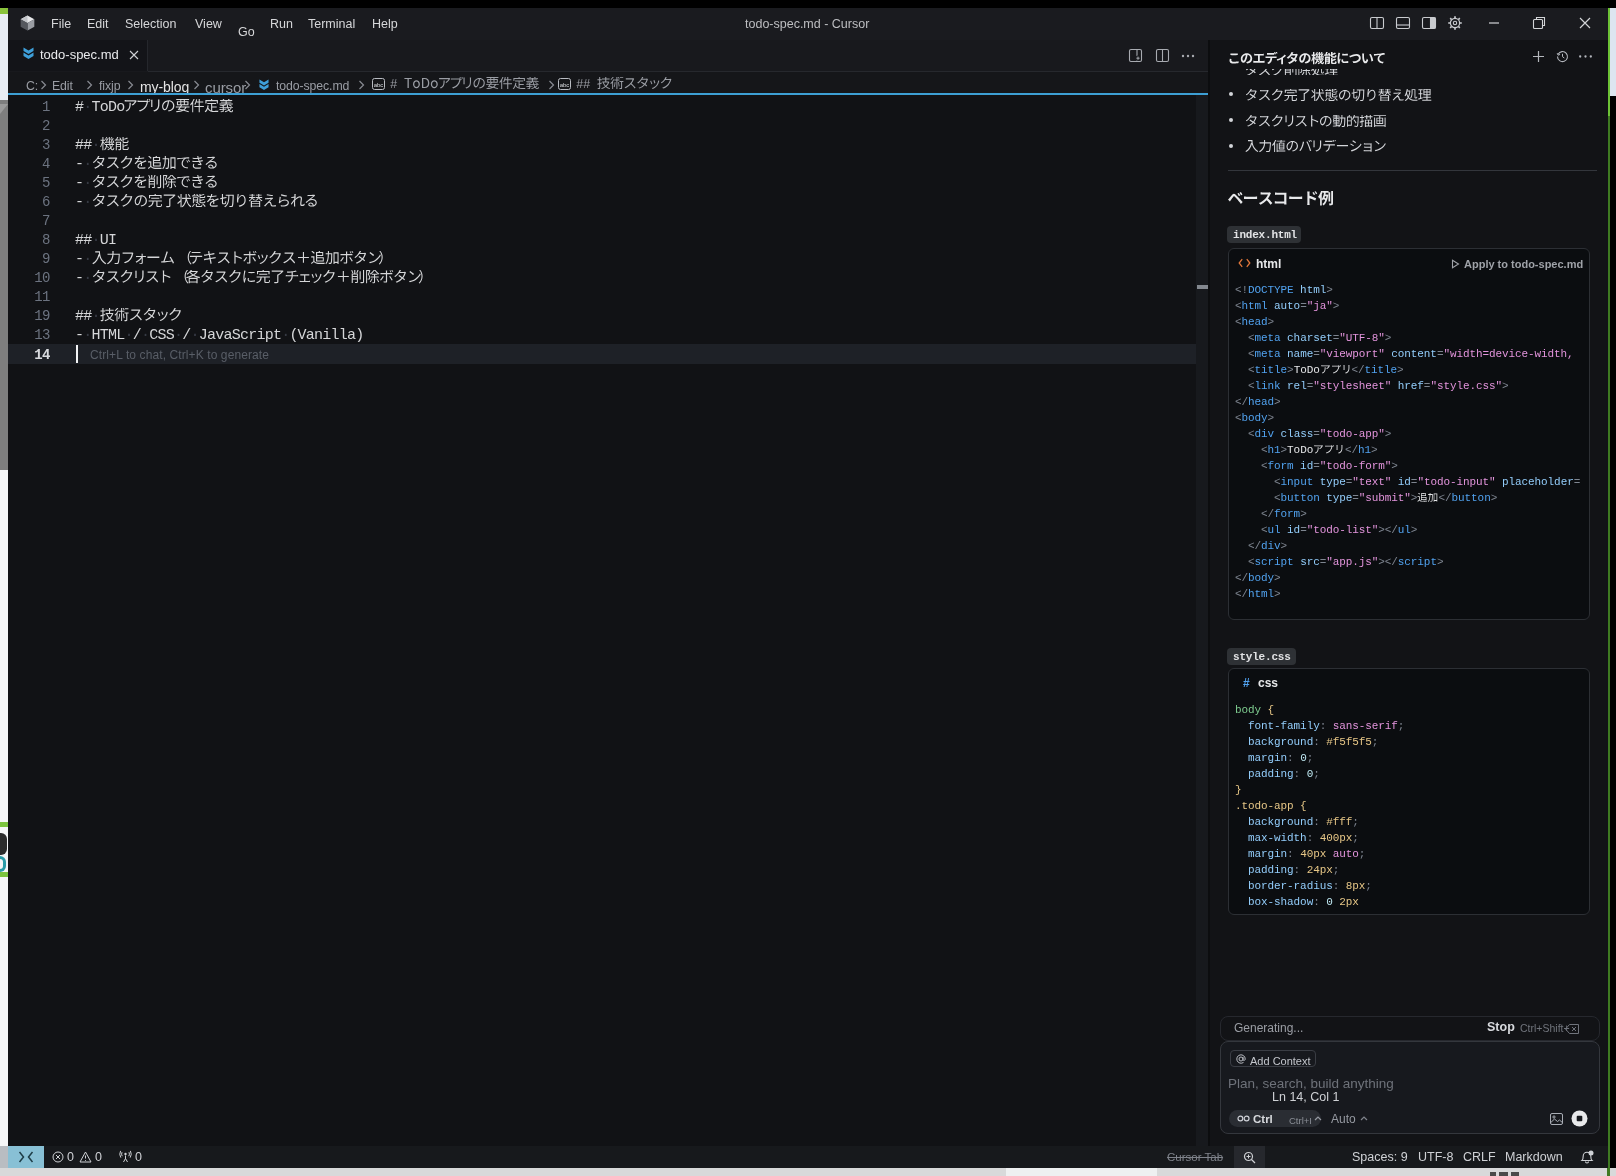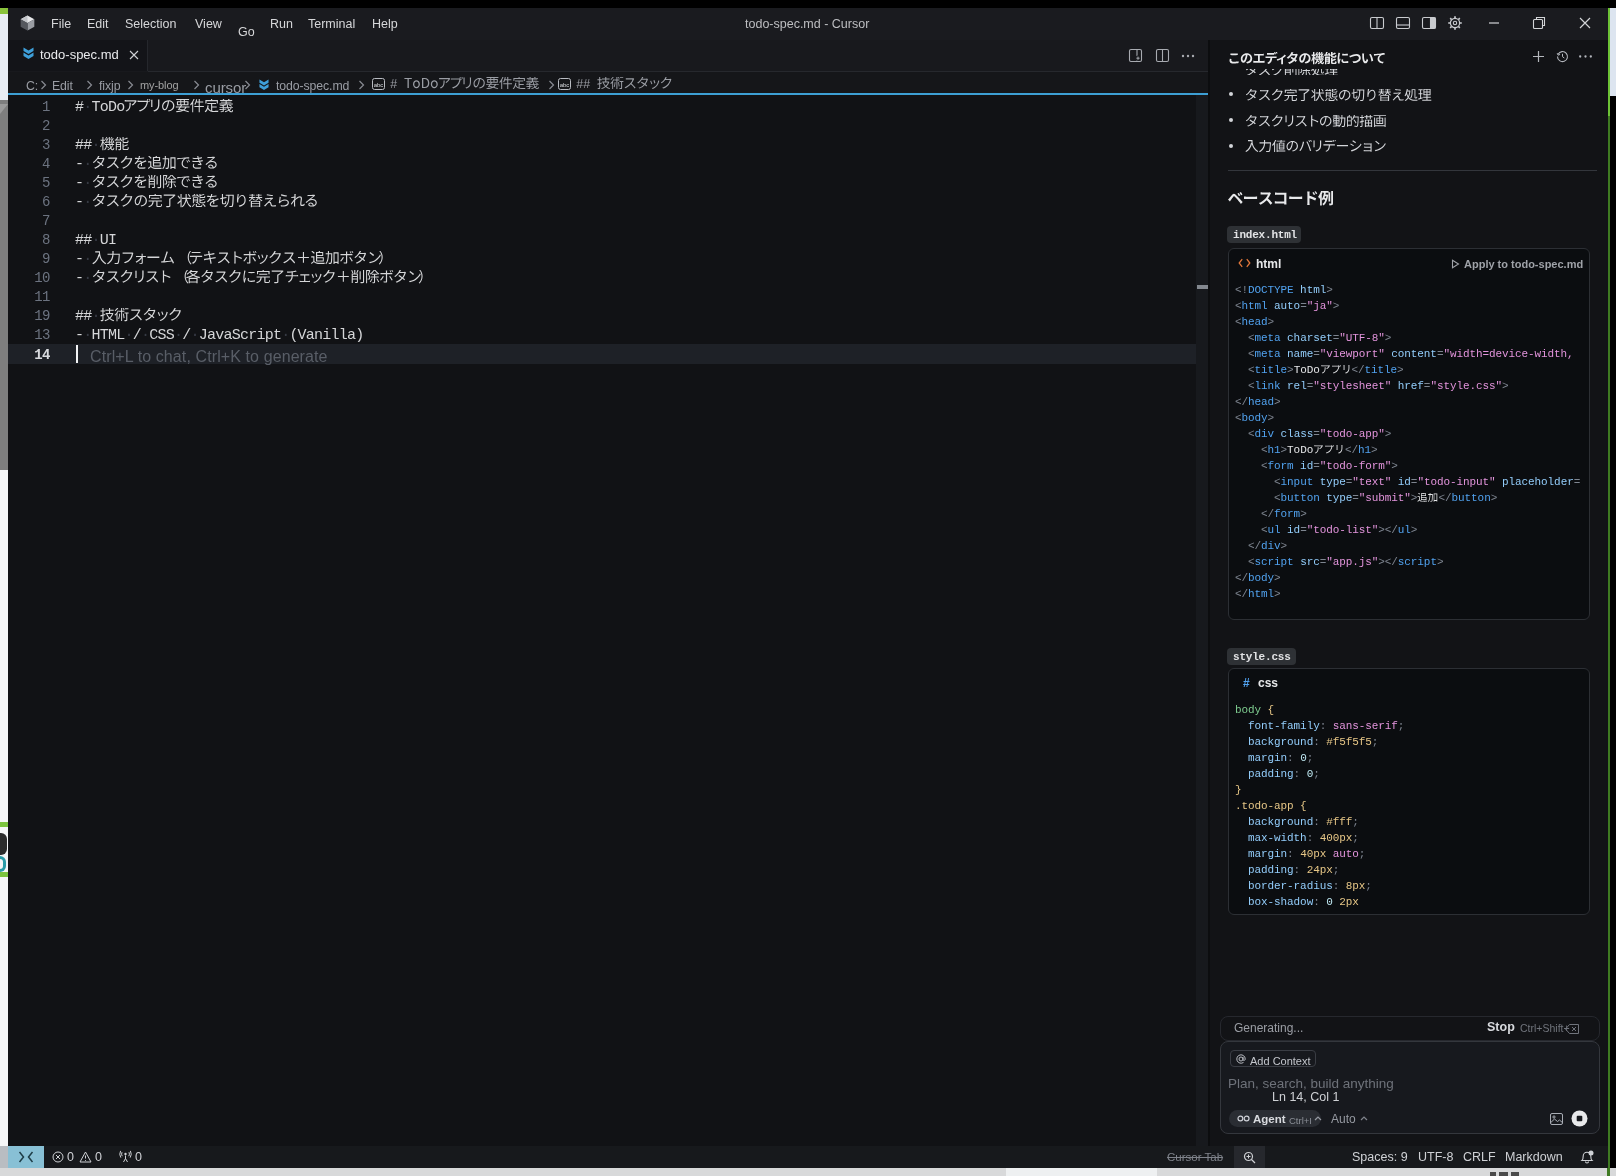--- a/index.html
+++ b/index.html
@@ -110,21 +110,21 @@
     <path d="M1.5 1L5.5 5 1.5 9"></path>
   </svg>
 <div class="a" style="left:52px;top:78.5px;font-size:12.3px;color:#9a9da4;letter-spacing:-0.1px">Edit</div>
 <svg class="a" style="left:86px;top:79.5px" width="7" height="10" viewBox="0 0 7 10" fill="none" stroke="#888b92" stroke-width="1.2">
     <path d="M1.5 1L5.5 5 1.5 9"></path>
   </svg>
 <div class="a" style="left:99px;top:78.5px;font-size:12.3px;color:#9a9da4;letter-spacing:-0.1px">fixjp</div>
 <svg class="a" style="left:127px;top:79.5px" width="7" height="10" viewBox="0 0 7 10" fill="none" stroke="#888b92" stroke-width="1.2">
     <path d="M1.5 1L5.5 5 1.5 9"></path>
   </svg>
-<div class="a" style="left:140px;top:78.5px;font-size:11px;color:#a3a3a3;letter-spacing:-0.1px">my-blog</div>
+<div class="a" style="left:140px;top:78.5px;font-size:14px;color:#e5e5e5;letter-spacing:-0.1px">my-blog</div>
 <svg class="a" style="left:193px;top:79.5px" width="7" height="10" viewBox="0 0 7 10" fill="none" stroke="#888b92" stroke-width="1.2">
     <path d="M1.5 1L5.5 5 1.5 9"></path>
   </svg>
 <div class="a" style="left:205px;top:78.5px;font-size:15px;color:#9a9da4;letter-spacing:-0.1px">cursor</div>
 <svg class="a" style="left:244px;top:79.5px" width="7" height="10" viewBox="0 0 7 10" fill="none" stroke="#888b92" stroke-width="1.2">
     <path d="M1.5 1L5.5 5 1.5 9"></path>
   </svg>
 <svg class="a" style="left:259px;top:79px" width="10" height="12" viewBox="0 0 11 13" fill="#3e9fd9">
     <path d="M0.5 0.5 5.5 3.5 10.5 0.5 10.5 4 5.5 7 0.5 4Z"></path>
     <path d="M0.5 5.5 5.5 8.5 10.5 5.5 10.5 9 5.5 12 0.5 9Z"></path>
@@ -193,21 +193,21 @@
       <path fill="currentColor" d="M6.4 3.3C5.5 7.5 3.6 10.5 0.3 12.3C0.6 12.5 1.1 12.9 1.3 13.2C4.3 11.4 6.2 8.7 7.3 4.8C8 7.6 9.6 10.9 13.3 13.2C13.5 12.9 14 12.4 14.3 12.2C8.3 8.7 8 3 8 0.3H3.2V1.5H6.9C6.9 2 7 2.7 7.1 3.4Z M20.4 -0.6V2V2.7H15.5V3.8H20.3C20.1 6.6 19.1 9.9 15 12.4C15.3 12.6 15.7 13 15.9 13.3C20.3 10.6 21.3 6.9 21.5 3.8H26.7C26.4 9.1 26 11.2 25.5 11.8C25.3 12 25.1 12 24.8 12C24.4 12 23.5 12 22.4 11.9C22.6 12.2 22.8 12.7 22.8 13.1C23.7 13.1 24.7 13.1 25.2 13.1C25.8 13 26.1 12.9 26.5 12.5C27.2 11.7 27.5 9.5 27.8 3.3C27.8 3.1 27.9 2.7 27.9 2.7H21.6V2V-0.6Z M41.4 2 40.5 1.4C40.2 1.5 39.9 1.5 39.7 1.5C39 1.5 33 1.5 32.1 1.5C31.6 1.5 31 1.5 30.6 1.4V2.7C31 2.7 31.5 2.7 32.1 2.7C33 2.7 38.9 2.7 39.8 2.7C39.6 4.1 38.9 6.2 37.8 7.6C36.6 9.2 34.9 10.5 32 11.2L33 12.3C35.8 11.5 37.5 10.1 38.9 8.3C40.1 6.8 40.8 4.4 41.1 2.8C41.2 2.5 41.3 2.2 41.4 2Z M43.6 10.7 44.5 11.7C46.5 10.6 48.6 8.7 49.7 7.2L49.7 11.4C49.7 11.7 49.6 11.9 49.3 11.9C48.9 11.9 48.1 11.8 47.5 11.7L47.5 12.8C48.1 12.9 49.1 12.9 49.7 12.9C50.4 12.9 50.9 12.5 50.8 11.9L50.8 6.1H52.9C53.2 6.1 53.6 6.2 53.9 6.2V5C53.7 5 53.2 5.1 52.9 5.1H50.7L50.7 3.8C50.7 3.5 50.7 3.2 50.8 2.8H49.5C49.5 3.2 49.6 3.5 49.6 3.8L49.6 5.1H45.1C44.8 5.1 44.4 5 44 5V6.2C44.4 6.2 44.8 6.1 45.2 6.1H49.2C48.1 7.7 45.9 9.6 43.6 10.7Z M55.4 5.5V7C55.8 6.9 56.6 6.9 57.5 6.9C58.6 6.9 64.6 6.9 65.7 6.9C66.4 6.9 67 7 67.3 7V5.5C67 5.5 66.4 5.6 65.7 5.6C64.6 5.6 58.6 5.6 57.5 5.6C56.6 5.6 55.8 5.5 55.4 5.5Z M70.6 10.3C70.1 10.3 69.6 10.4 69.2 10.3L69.4 11.7C69.8 11.7 70.3 11.6 70.6 11.6C72.6 11.4 77.7 10.8 80 10.5C80.3 11.3 80.6 12 80.8 12.5L82.1 11.9C81.4 10.4 79.8 7.4 78.7 5.8L77.6 6.3C78.2 7.1 78.8 8.2 79.4 9.4C77.8 9.6 74.9 10 72.7 10.2C73.5 8.2 74.9 3.6 75.4 2.2C75.6 1.6 75.7 1.2 75.9 0.8L74.4 0.5C74.3 0.9 74.3 1.3 74.1 2C73.7 3.4 72.1 8.2 71.3 10.3Z M95.7 6.3C95.7 9.2 96.9 11.6 98.7 13.4L99.6 13C97.8 11.2 96.8 9 96.8 6.3C96.8 3.6 97.8 1.4 99.6 -0.4L98.7 -0.8C96.9 1 95.7 3.4 95.7 6.3Z M99.7 0.9V2.1C100 2.1 100.5 2.1 101 2.1C101.9 2.1 106.3 2.1 107.1 2.1C107.5 2.1 108.1 2.1 108.5 2.1V0.9C108.1 1 107.5 1 107.1 1C106.3 1 101.9 1 101 1C100.5 1 100.1 0.9 99.7 0.9ZM97.9 4.7V5.9C98.3 5.9 98.7 5.9 99.2 5.9H103.7C103.6 7.3 103.5 8.6 102.8 9.6C102.2 10.5 101.1 11.4 100 11.9L101.1 12.7C102.4 12.1 103.5 11 104 10C104.6 8.9 104.9 7.5 104.9 5.9H109C109.4 5.9 109.8 5.9 110.2 5.9V4.7C109.8 4.7 109.3 4.7 109 4.7C108.2 4.7 100 4.7 99.2 4.7C98.7 4.7 98.3 4.7 97.9 4.7Z M112 7.9 112.2 9.2C112.5 9.1 113 9 113.5 8.9C114.3 8.8 115.9 8.5 117.6 8.2L118.2 11.3C118.3 11.7 118.3 12.2 118.4 12.7L119.8 12.4C119.6 12 119.5 11.5 119.4 11.1L118.8 8L122.5 7.5C123 7.4 123.5 7.3 123.8 7.3L123.6 6C123.3 6.1 122.8 6.2 122.2 6.3L118.6 6.9L118 3.9L121.5 3.4C121.8 3.3 122.3 3.2 122.5 3.2L122.3 2C122 2 121.6 2.1 121.2 2.2C120.6 2.3 119.2 2.6 117.7 2.8L117.4 1.2C117.4 0.8 117.3 0.4 117.3 0.1L115.9 0.4C116.1 0.7 116.2 1 116.2 1.4L116.5 3C115.1 3.2 113.8 3.4 113.2 3.5C112.8 3.5 112.4 3.5 112 3.6L112.3 4.9C112.7 4.8 113.1 4.7 113.5 4.7L116.8 4.1L117.4 7.1C115.7 7.4 114 7.7 113.3 7.8C112.9 7.8 112.3 7.9 112 7.9Z M136.2 2 135.5 1.4C135.2 1.5 134.9 1.5 134.4 1.5C133.8 1.5 129.2 1.5 128.6 1.5C128.1 1.5 127.3 1.4 127.1 1.4V2.8C127.2 2.8 128 2.7 128.6 2.7C129.1 2.7 133.9 2.7 134.4 2.7C134 3.9 133 5.7 131.9 6.9C130.4 8.6 128.2 10.4 125.8 11.3L126.7 12.3C128.9 11.3 131 9.7 132.6 8C134.1 9.3 135.7 11.1 136.7 12.4L137.7 11.5C136.8 10.3 134.9 8.4 133.4 7C134.4 5.7 135.4 3.9 135.9 2.6C136 2.4 136.2 2.1 136.2 2Z M142.4 10.7C142.4 11.2 142.3 12 142.2 12.4H143.7C143.6 12 143.6 11.1 143.6 10.7L143.6 5.7C145.3 6.3 147.9 7.3 149.5 8.1L150 6.9C148.4 6.1 145.6 5 143.6 4.4V2C143.6 1.5 143.7 0.9 143.7 0.4H142.2C142.3 0.9 142.4 1.5 142.4 2C142.4 3.2 142.4 9.8 142.4 10.7Z M161.6 0.2 160.8 0.5C161.2 1.1 161.7 1.9 162 2.5L162.8 2.2C162.5 1.5 162 0.7 161.6 0.2ZM163.4 -0.3 162.6 0.1C163 0.6 163.5 1.4 163.8 2.1L164.6 1.7C164.3 1.2 163.8 0.3 163.4 -0.3ZM155.2 6.5 154.1 6C153.5 7.2 152.3 9 151.3 9.9L152.3 10.6C153.1 9.7 154.5 7.8 155.2 6.5ZM161.4 6 160.4 6.5C161.2 7.5 162.3 9.4 162.9 10.5L164 9.9C163.4 8.8 162.2 7 161.4 6ZM151.7 3V4.2C152.1 4.2 152.6 4.2 153 4.2H157.2V4.3C157.2 5 157.2 10.1 157.2 10.9C157.2 11.3 157 11.5 156.6 11.5C156.2 11.5 155.5 11.5 154.9 11.3L155 12.5C155.6 12.6 156.5 12.6 157.1 12.6C158 12.6 158.4 12.2 158.4 11.4C158.4 10.4 158.4 5.5 158.4 4.3V4.2H162.4C162.7 4.2 163.2 4.2 163.6 4.2V3C163.2 3 162.7 3 162.3 3H158.4V1.5C158.4 1.2 158.4 0.6 158.5 0.4H157.1C157.1 0.7 157.2 1.2 157.2 1.5V3H153C152.5 3 152.2 3 151.7 3Z M170.3 3.4 169.3 3.7C169.6 4.4 170.3 6.3 170.4 7L171.5 6.6C171.3 5.9 170.6 4 170.3 3.4ZM175.8 4.2 174.5 3.8C174.3 5.7 173.5 7.6 172.4 8.9C171.2 10.5 169.3 11.6 167.5 12.1L168.5 13.1C170.2 12.5 172 11.3 173.4 9.6C174.5 8.2 175.1 6.6 175.6 5C175.6 4.8 175.7 4.5 175.8 4.2ZM166.9 4.1 165.8 4.5C166 5.1 166.9 7.1 167.1 7.9L168.2 7.5C167.9 6.7 167.2 4.8 166.9 4.1Z M183.9 0.3 182.5 -0.1C182.4 0.3 182.2 0.8 182 1.1C181.4 2.4 179.9 4.6 177.3 6.2L178.4 6.9C180 5.8 181.3 4.5 182.2 3.2H187.2C186.9 4.6 186 6.5 184.8 7.9C183.5 9.5 181.6 10.9 178.9 11.7L179.9 12.7C182.8 11.6 184.5 10.2 185.9 8.6C187.2 7 188.2 4.9 188.6 3.4C188.7 3.2 188.8 2.8 188.9 2.6L187.9 2C187.7 2.1 187.4 2.2 186.9 2.2H182.9L183.2 1.5C183.4 1.2 183.7 0.7 183.9 0.3Z M201.8 2 201 1.4C200.7 1.5 200.4 1.5 199.9 1.5C199.3 1.5 194.7 1.5 194.1 1.5C193.6 1.5 192.8 1.4 192.6 1.4V2.8C192.7 2.8 193.5 2.7 194.1 2.7C194.6 2.7 199.4 2.7 199.9 2.7C199.5 3.9 198.4 5.7 197.4 6.9C195.9 8.6 193.7 10.4 191.2 11.3L192.2 12.3C194.4 11.3 196.5 9.7 198.1 8C199.6 9.3 201.2 11.1 202.2 12.4L203.2 11.5C202.3 10.3 200.4 8.4 198.9 7C199.9 5.7 200.9 3.9 201.4 2.6C201.5 2.4 201.7 2.1 201.8 2Z M216.9 6.9V5.9H212V0.9H210.9V5.9H206V6.9H210.9V11.8H212V6.9Z M219.4 0.4C220.3 1.1 221.4 2.1 221.9 2.8L222.8 2.1C222.3 1.4 221.2 0.4 220.2 -0.2ZM222.4 5.3H219.2V6.4H221.3V10.2C220.5 10.8 219.7 11.5 219 11.9L219.6 13.1C220.4 12.4 221.2 11.8 221.9 11.1C222.8 12.3 224.2 12.8 226.1 12.9C227.8 13 230.9 12.9 232.6 12.9C232.6 12.5 232.8 12 232.9 11.7C231.1 11.8 227.8 11.9 226.1 11.8C224.4 11.8 223.1 11.2 222.4 10.1ZM224 1V10.6H231.8V6.3H225.2V4.9H231.2V1H227.8L228.3 -0.4L227 -0.6C226.9 -0.2 226.8 0.4 226.6 1ZM225.2 1.9H230.2V3.9H225.2ZM225.2 7.3H230.8V9.6H225.2Z M241.5 1.3V13H242.6V11.9H245.5V12.9H246.6V1.3ZM242.6 10.8V2.4H245.5V10.8ZM235.9 -0.4 235.9 2.2H233.7V3.3H235.8C235.7 7.1 235.3 10.5 233.4 12.4C233.7 12.6 234.1 13 234.2 13.2C236.3 11 236.8 7.4 236.9 3.3H239.2C239.1 9.1 239 11.2 238.6 11.6C238.5 11.8 238.4 11.9 238.1 11.8C237.9 11.8 237.2 11.8 236.5 11.8C236.7 12.1 236.8 12.6 236.8 12.9C237.5 13 238.2 13 238.6 12.9C239.1 12.9 239.3 12.7 239.6 12.3C240.1 11.7 240.2 9.5 240.3 2.8C240.3 2.7 240.3 2.2 240.3 2.2H237L237 -0.4Z M258.4 0.2 257.6 0.5C258 1.1 258.5 1.9 258.8 2.5L259.6 2.2C259.3 1.5 258.8 0.7 258.4 0.2ZM260.2 -0.3 259.4 0.1C259.8 0.6 260.3 1.4 260.6 2.1L261.4 1.7C261.1 1.2 260.6 0.3 260.2 -0.3ZM252 6.5 250.9 6C250.3 7.2 249.1 9 248.1 9.9L249.1 10.6C249.9 9.7 251.3 7.8 252 6.5ZM258.2 6 257.2 6.5C258 7.5 259.1 9.4 259.7 10.5L260.8 9.9C260.2 8.8 259 7 258.2 6ZM248.5 3V4.2C248.9 4.2 249.4 4.2 249.8 4.2H254V4.3C254 5 254 10.1 254 10.9C254 11.3 253.8 11.5 253.4 11.5C253 11.5 252.3 11.5 251.7 11.3L251.8 12.5C252.4 12.6 253.3 12.6 253.9 12.6C254.8 12.6 255.2 12.2 255.2 11.4C255.2 10.4 255.2 5.5 255.2 4.3V4.2H259.2C259.5 4.2 260 4.2 260.4 4.2V3C260 3 259.5 3 259.1 3H255.2V1.5C255.2 1.2 255.2 0.6 255.3 0.4H253.9C253.9 0.7 254 1.2 254 1.5V3H249.8C249.3 3 249 3 248.5 3Z M269.1 0.2 267.7 -0.2C267.6 0.2 267.4 0.7 267.2 1C266.5 2.3 265 4.6 262.4 6.2L263.4 7C265.1 5.8 266.4 4.4 267.4 3H272.5C272.2 4.2 271.4 5.9 270.4 7.2C269.4 6.4 268.3 5.7 267.3 5.1L266.5 6C267.4 6.6 268.6 7.3 269.6 8.1C268.3 9.6 266.4 10.9 263.8 11.7L264.9 12.7C267.5 11.7 269.3 10.3 270.6 8.8C271.2 9.3 271.8 9.8 272.3 10.2L273.2 9.2C272.7 8.8 272.1 8.3 271.4 7.9C272.6 6.3 273.4 4.6 273.8 3.2C273.9 3 274 2.6 274.1 2.4L273.2 1.8C272.9 1.9 272.6 1.9 272.2 1.9H268.1L268.4 1.4C268.6 1.1 268.8 0.6 269.1 0.2Z M278.4 1 277.5 1.9C278.6 2.7 280.5 4.3 281.2 5.1L282.2 4.1C281.3 3.3 279.4 1.7 278.4 1ZM277.1 11.1 277.9 12.3C280.3 11.8 282.3 10.9 283.8 10C286 8.5 287.8 6.5 288.8 4.6L288.1 3.3C287.2 5.2 285.4 7.4 283.1 8.9C281.6 9.8 279.7 10.7 277.1 11.1Z M290.7 6.3C290.7 3.4 289.5 1 287.7 -0.8L286.8 -0.4C288.6 1.4 289.6 3.6 289.6 6.3C289.6 9 288.6 11.2 286.8 13L287.7 13.4C289.5 11.6 290.7 9.2 290.7 6.3Z"></path>
     </svg></div>
 <div class="eline" style="top:269.2px">-<i class="ws">·</i><svg class="jt" width="343.8" height="17" viewBox="0 0 343.8 17" style="vertical-align:-5px;">
       <path fill="currentColor" d="M7.5 0.2 6.1 -0.2C6 0.2 5.8 0.7 5.6 1C4.9 2.3 3.4 4.6 0.8 6.2L1.8 7C3.5 5.8 4.8 4.4 5.8 3H10.9C10.6 4.2 9.8 5.9 8.8 7.2C7.8 6.4 6.7 5.7 5.7 5.1L4.9 6C5.8 6.6 7 7.3 8 8.1C6.7 9.6 4.8 10.9 2.2 11.7L3.3 12.7C5.9 11.7 7.7 10.3 9 8.8C9.6 9.3 10.2 9.8 10.7 10.2L11.6 9.2C11.1 8.8 10.5 8.3 9.8 7.9C11 6.3 11.8 4.6 12.2 3.2C12.3 3 12.4 2.6 12.5 2.4L11.6 1.8C11.3 1.9 11 1.9 10.6 1.9H6.5L6.8 1.4C7 1.1 7.2 0.6 7.5 0.2Z M25.4 2 24.6 1.4C24.3 1.5 24 1.5 23.5 1.5C22.9 1.5 18.3 1.5 17.7 1.5C17.2 1.5 16.4 1.4 16.2 1.4V2.8C16.3 2.8 17.1 2.7 17.7 2.7C18.2 2.7 23 2.7 23.5 2.7C23.1 3.9 22.1 5.7 21 6.9C19.5 8.6 17.3 10.4 14.9 11.3L15.8 12.3C18 11.3 20.1 9.7 21.7 8C23.2 9.3 24.8 11.1 25.8 12.4L26.8 11.5C25.9 10.3 24 8.4 22.5 7C23.5 5.7 24.5 3.9 25 2.6C25.1 2.4 25.3 2.1 25.4 2Z M35.3 0.3 33.9 -0.1C33.8 0.3 33.6 0.8 33.4 1.1C32.8 2.4 31.3 4.6 28.7 6.2L29.8 6.9C31.4 5.8 32.7 4.5 33.6 3.2H38.6C38.3 4.6 37.4 6.5 36.2 7.9C34.9 9.5 33 10.9 30.3 11.7L31.3 12.7C34.2 11.6 36 10.2 37.3 8.6C38.6 7 39.6 4.9 40 3.4C40.1 3.2 40.2 2.8 40.3 2.6L39.3 2C39.1 2.1 38.8 2.2 38.4 2.2H34.3L34.6 1.5C34.8 1.2 35 0.7 35.3 0.3Z M51.6 0.6H50.2C50.3 1 50.3 1.4 50.3 1.9C50.3 2.4 50.3 3.7 50.3 4.3C50.3 7.1 50.1 8.3 49.1 9.6C48.1 10.6 46.9 11.2 45.5 11.6L46.5 12.6C47.5 12.2 49 11.6 50 10.4C51.1 9.1 51.6 8 51.6 4.4C51.6 3.8 51.6 2.5 51.6 1.9C51.6 1.4 51.6 1 51.6 0.6ZM44.7 0.7H43.3C43.3 1 43.4 1.5 43.4 1.8C43.4 2.3 43.4 6.2 43.4 6.8C43.4 7.3 43.3 7.7 43.3 8H44.7C44.6 7.7 44.6 7.2 44.6 6.8C44.6 6.2 44.6 2.3 44.6 1.8C44.6 1.5 44.6 1 44.7 0.7Z M64.8 2 64 1.4C63.7 1.5 63.4 1.5 62.9 1.5C62.3 1.5 57.7 1.5 57.1 1.5C56.6 1.5 55.8 1.4 55.6 1.4V2.8C55.7 2.8 56.5 2.7 57.1 2.7C57.6 2.7 62.4 2.7 62.9 2.7C62.5 3.9 61.5 5.7 60.4 6.9C58.9 8.6 56.7 10.4 54.3 11.3L55.2 12.3C57.4 11.3 59.5 9.7 61.1 8C62.6 9.3 64.2 11.1 65.2 12.4L66.2 11.5C65.3 10.3 63.4 8.4 61.9 7C62.9 5.7 63.9 3.9 64.4 2.6C64.5 2.4 64.7 2.1 64.8 2Z M70.9 10.7C70.9 11.2 70.8 12 70.8 12.4H72.2C72.1 12 72.1 11.1 72.1 10.7L72.1 5.7C73.8 6.3 76.4 7.3 78 8.1L78.5 6.9C76.9 6.1 74.1 5 72.1 4.4V2C72.1 1.5 72.2 0.9 72.2 0.4H70.7C70.8 0.9 70.9 1.5 70.9 2C70.9 3.2 70.9 9.8 70.9 10.7Z M92.6 6.3C92.6 9.2 93.8 11.6 95.6 13.4L96.5 13C94.7 11.2 93.7 9 93.7 6.3C93.7 3.6 94.7 1.4 96.5 -0.4L95.6 -0.8C93.8 1 92.6 3.4 92.6 6.3Z M96.7 7.8V13.3H97.8V12.6H104.4V13.2H105.6V7.8ZM97.8 11.6V8.9H104.4V11.6ZM99.3 -0.7C98.2 1.1 96.4 2.8 94.5 3.9C94.7 4 95.2 4.5 95.3 4.7C96.2 4.2 97 3.5 97.7 2.8C98.5 3.6 99.3 4.4 100.2 5C98.3 6 96.1 6.8 94.1 7.2C94.3 7.5 94.5 7.9 94.6 8.2C96.8 7.7 99.2 6.9 101.2 5.7C103.1 6.8 105.2 7.7 107.5 8.2C107.6 7.9 107.9 7.4 108.2 7.1C106.1 6.7 104 6 102.3 5C103.8 4 105.1 2.8 106 1.4L105.2 0.9L105 1H99.4C99.8 0.6 100.1 0.1 100.3 -0.3ZM98.5 2.1 98.6 2H104.2C103.4 2.9 102.4 3.7 101.2 4.4C100.1 3.7 99.2 2.9 98.5 2.1Z M115.9 0.2 114.5 -0.2C114.4 0.2 114.2 0.7 114 1C113.3 2.3 111.8 4.6 109.2 6.2L110.2 7C111.9 5.8 113.3 4.4 114.2 3H119.3C119 4.2 118.2 5.9 117.2 7.2C116.2 6.4 115.1 5.7 114.1 5.1L113.3 6C114.2 6.6 115.4 7.3 116.4 8.1C115.1 9.6 113.2 10.9 110.6 11.7L111.7 12.7C114.3 11.7 116.1 10.3 117.4 8.8C118.1 9.3 118.6 9.8 119.1 10.2L120 9.2C119.5 8.8 118.9 8.3 118.2 7.9C119.4 6.3 120.2 4.6 120.6 3.2C120.7 3 120.8 2.6 120.9 2.4L120 1.8C119.7 1.9 119.4 1.9 119 1.9H114.9L115.2 1.4C115.4 1.1 115.6 0.6 115.9 0.2Z M133.8 2 133 1.4C132.7 1.5 132.4 1.5 131.9 1.5C131.3 1.5 126.7 1.5 126.1 1.5C125.6 1.5 124.8 1.4 124.6 1.4V2.8C124.7 2.8 125.5 2.7 126.1 2.7C126.6 2.7 131.4 2.7 131.9 2.7C131.5 3.9 130.5 5.7 129.4 6.9C127.9 8.6 125.7 10.4 123.3 11.3L124.2 12.3C126.4 11.3 128.5 9.7 130.1 8C131.6 9.3 133.2 11.1 134.2 12.4L135.2 11.5C134.3 10.3 132.4 8.4 130.9 7C131.9 5.7 132.9 3.9 133.4 2.6C133.5 2.4 133.7 2.1 133.8 2Z M143.7 0.3 142.3 -0.1C142.2 0.3 142 0.8 141.8 1.1C141.2 2.4 139.7 4.6 137.1 6.2L138.2 6.9C139.8 5.8 141.1 4.5 142 3.2H147.1C146.7 4.6 145.8 6.5 144.7 7.9C143.3 9.5 141.4 10.9 138.7 11.7L139.7 12.7C142.6 11.6 144.3 10.2 145.7 8.6C147.1 7 148 4.9 148.4 3.4C148.5 3.2 148.6 2.8 148.7 2.6L147.7 2C147.5 2.1 147.2 2.2 146.8 2.2H142.7L143 1.5C143.2 1.2 143.5 0.7 143.7 0.3Z M156.4 1.9V3.1C158 3.3 161 3.3 162.6 3.1V1.9C161.1 2.1 158 2.1 156.4 1.9ZM157 8 155.9 7.9C155.7 8.6 155.6 9.1 155.6 9.6C155.6 11.1 156.8 11.9 159.3 11.9C160.8 11.9 162.1 11.8 163 11.6L163 10.3C161.8 10.6 160.6 10.7 159.3 10.7C157.2 10.7 156.8 10.1 156.8 9.4C156.8 9 156.8 8.5 157 8ZM153.5 0.7 152.2 0.6C152.2 0.9 152.1 1.3 152.1 1.7C151.9 2.9 151.4 5.5 151.4 7.7C151.4 9.7 151.7 11.4 152 12.5L153 12.4C153 12.3 153 12.1 153 11.9C153 11.7 153 11.4 153.1 11.2C153.2 10.5 153.8 8.9 154.1 7.9L153.5 7.4C153.3 8 152.9 8.9 152.6 9.6C152.6 8.8 152.5 8.2 152.5 7.5C152.5 5.8 153 3.1 153.3 1.7C153.3 1.5 153.5 1 153.5 0.7Z M167.2 3.8V4.8H175.3V3.8ZM164.6 6.5V7.6H168.5C168.2 9.9 167.5 11.5 164.3 12.3C164.5 12.5 164.8 12.9 164.9 13.2C168.5 12.3 169.4 10.3 169.7 7.6H172.3V11.4C172.3 12.6 172.7 12.9 174.1 12.9C174.4 12.9 176.1 12.9 176.4 12.9C177.6 12.9 177.9 12.4 178.1 10.3C177.8 10.3 177.3 10.1 177 9.9C177 11.6 176.9 11.9 176.3 11.9C175.9 11.9 174.5 11.9 174.2 11.9C173.6 11.9 173.5 11.8 173.5 11.4V7.6H177.9V6.5ZM165 1V4.2H166.1V2.1H176.4V4.2H177.6V1H171.8V-0.6H170.6V1Z M179.7 0.6V1.7H189.4C188.5 2.7 187.2 3.8 185.9 4.5H185.2V11.7C185.2 12 185.1 12.1 184.8 12.1C184.4 12.1 183.2 12.1 182 12.1C182.2 12.4 182.4 12.9 182.5 13.2C184 13.2 185 13.2 185.6 13C186.2 12.8 186.4 12.5 186.4 11.7V5.5C188.2 4.4 190.3 2.7 191.6 1.1L190.7 0.5L190.4 0.6Z M193.8 5.1V6.4C194.1 6.4 194.6 6.3 195.1 6.3H199.6C199.4 9 198.2 10.7 195.8 11.8L197 12.6C199.5 11.1 200.6 9.1 200.8 6.3H205C205.4 6.3 205.8 6.4 206.1 6.4V5.1C205.8 5.2 205.3 5.2 205 5.2H200.8V2.3C201.9 2.2 203.1 1.9 203.8 1.7C204 1.7 204.3 1.6 204.6 1.5L203.9 0.5C203.1 0.8 201.3 1.2 200 1.3C198.4 1.6 196.1 1.6 194.9 1.6L195.2 2.7C196.4 2.7 198.1 2.6 199.6 2.5V5.2H195.1C194.6 5.2 194.1 5.2 193.8 5.1Z M207.6 10.8V12.1C207.9 12.1 208.3 12.1 208.7 12.1H217C217.2 12.1 217.7 12.1 218 12.1V10.8C217.7 10.9 217.3 10.9 217 10.9H213.3V5.4H216.2C216.6 5.4 217 5.4 217.3 5.4V4.2C217 4.3 216.6 4.3 216.2 4.3H209.3C209.1 4.3 208.6 4.3 208.3 4.2V5.4C208.6 5.4 209.1 5.4 209.3 5.4H212.1V10.9H208.7C208.3 10.9 207.9 10.9 207.6 10.8Z M224.1 3.4 223.1 3.7C223.4 4.4 224.1 6.3 224.2 7L225.3 6.6C225.1 5.9 224.4 4 224.1 3.4ZM229.6 4.2 228.3 3.8C228.1 5.7 227.3 7.6 226.2 8.9C225 10.5 223.1 11.6 221.3 12.1L222.3 13.1C224 12.5 225.8 11.3 227.2 9.6C228.3 8.2 228.9 6.6 229.4 5C229.4 4.8 229.5 4.5 229.6 4.2ZM220.7 4.1 219.6 4.5C219.8 5.1 220.7 7.1 220.9 7.9L222 7.5C221.7 6.7 221 4.8 220.7 4.1Z M237.7 0.3 236.3 -0.1C236.2 0.3 236 0.8 235.8 1.1C235.2 2.4 233.7 4.6 231.1 6.2L232.2 6.9C233.8 5.8 235.1 4.5 236 3.2H241.1C240.7 4.6 239.8 6.5 238.7 7.9C237.3 9.5 235.4 10.9 232.7 11.7L233.7 12.7C236.6 11.6 238.3 10.2 239.7 8.6C241.1 7 242 4.9 242.4 3.4C242.5 3.2 242.6 2.8 242.7 2.6L241.7 2C241.5 2.1 241.2 2.2 240.8 2.2H236.7L237 1.5C237.2 1.2 237.5 0.7 237.7 0.3Z M256.8 6.9V5.9H251.9V0.9H250.8V5.9H245.9V6.9H250.8V11.8H251.9V6.9Z M267.6 1.2V9.5H268.7V1.2ZM271 -0.3V11.7C271 12 270.8 12.1 270.6 12.1C270.3 12.1 269.3 12.1 268.3 12.1C268.4 12.4 268.6 12.9 268.7 13.2C270.1 13.2 270.9 13.2 271.4 13C271.9 12.8 272.1 12.5 272.1 11.7V-0.3ZM259.2 0.3C259.7 1.2 260.1 2.4 260.3 3.2L261.3 2.8C261.1 2.1 260.6 0.9 260.2 -0ZM265.5 -0.2C265.2 0.8 264.7 2.1 264.3 2.9L265.2 3.2C265.7 2.4 266.2 1.2 266.6 0.2ZM259.7 3.5V13.1H260.8V9.6H264.9V11.8C264.9 12 264.8 12 264.6 12C264.4 12 263.6 12.1 262.9 12C263 12.3 263.1 12.8 263.2 13.1C264.3 13.1 265 13.1 265.4 12.9C265.8 12.7 265.9 12.4 265.9 11.8V3.5H263.3V-0.6H262.2V3.5ZM264.9 8.6H260.8V7.1H264.9ZM264.9 6.1H260.8V4.6H264.9Z M282.5 0.5C283.5 1.9 285.2 3.6 286.8 4.5C287 4.3 287.2 3.8 287.4 3.6C285.8 2.7 284.1 1.1 283 -0.6H282C281.2 1 279.5 2.7 277.8 3.7C278 4 278.2 4.4 278.3 4.6C280.1 3.6 281.7 1.9 282.5 0.5ZM279.7 8.4C279.2 9.6 278.5 10.8 277.7 11.6C277.9 11.7 278.3 12.1 278.5 12.3C279.3 11.4 280.2 10 280.7 8.6ZM284.2 8.8C285 9.9 285.9 11.3 286.2 12.2L287.2 11.7C286.8 10.8 285.9 9.4 285 8.4ZM278.7 6.6V7.6H282V11.9C282 12.1 282 12.2 281.8 12.2C281.6 12.2 281 12.2 280.2 12.2C280.4 12.4 280.6 12.9 280.6 13.2C281.6 13.2 282.2 13.2 282.6 13C283 12.8 283.1 12.5 283.1 11.9V7.6H286.7V6.6H283.1V4.7H285.5V3.8H279.7V4.7H282V6.6ZM274.1 0V13.2H275.1V1.1H277C276.7 2.1 276.3 3.5 275.8 4.5C276.9 5.7 277.2 6.7 277.2 7.5C277.2 8 277.1 8.4 276.9 8.6C276.8 8.7 276.6 8.7 276.4 8.7C276.2 8.7 275.9 8.7 275.5 8.7C275.7 9 275.8 9.4 275.8 9.7C276.2 9.7 276.5 9.7 276.8 9.6C277.1 9.6 277.4 9.5 277.6 9.4C278 9.1 278.2 8.5 278.2 7.7C278.2 6.7 278 5.7 276.9 4.4C277.4 3.2 277.9 1.7 278.4 0.4L277.6 0L277.5 0Z M298.3 0.2 297.5 0.5C297.9 1.1 298.4 1.9 298.7 2.5L299.5 2.2C299.2 1.5 298.7 0.7 298.3 0.2ZM300.1 -0.3 299.3 0.1C299.7 0.6 300.2 1.4 300.5 2.1L301.3 1.7C301 1.2 300.5 0.3 300.1 -0.3ZM291.9 6.5 290.8 6C290.2 7.2 289 9 288 9.9L289 10.6C289.8 9.7 291.2 7.8 291.9 6.5ZM298.2 6 297.1 6.5C297.9 7.5 299.1 9.4 299.6 10.5L300.7 9.9C300.1 8.8 298.9 7 298.2 6ZM288.4 3V4.2C288.8 4.2 289.3 4.2 289.7 4.2H293.9V4.3C293.9 5 293.9 10.1 293.9 10.9C293.9 11.3 293.7 11.5 293.3 11.5C292.9 11.5 292.2 11.5 291.6 11.3L291.7 12.5C292.3 12.6 293.2 12.6 293.8 12.6C294.7 12.6 295.1 12.2 295.1 11.4C295.1 10.4 295.1 5.5 295.1 4.3V4.2H299.1C299.4 4.2 299.9 4.2 300.3 4.2V3C299.9 3 299.4 3 299.1 3H295.1V1.5C295.1 1.2 295.1 0.6 295.2 0.4H293.8C293.8 0.7 293.9 1.2 293.9 1.5V3H289.7C289.2 3 288.9 3 288.4 3Z M309 0.2 307.6 -0.2C307.5 0.2 307.3 0.7 307.1 1C306.4 2.3 304.9 4.6 302.3 6.2L303.3 7C305 5.8 306.3 4.4 307.3 3H312.4C312.1 4.2 311.3 5.9 310.3 7.2C309.3 6.4 308.2 5.7 307.2 5.1L306.4 6C307.3 6.6 308.5 7.3 309.5 8.1C308.2 9.6 306.3 10.9 303.7 11.7L304.8 12.7C307.4 11.7 309.2 10.3 310.5 8.8C311.1 9.3 311.7 9.8 312.2 10.2L313.1 9.2C312.6 8.8 312 8.3 311.3 7.9C312.5 6.3 313.3 4.6 313.7 3.2C313.8 3 313.9 2.6 314 2.4L313.1 1.8C312.8 1.9 312.5 1.9 312.1 1.9H308L308.3 1.4C308.5 1.1 308.7 0.6 309 0.2Z M318.3 1 317.4 1.9C318.5 2.7 320.4 4.3 321.1 5.1L322.1 4.1C321.2 3.3 319.3 1.7 318.3 1ZM317 11.1 317.8 12.3C320.2 11.8 322.2 10.9 323.7 10C325.9 8.5 327.7 6.5 328.7 4.6L328 3.3C327.1 5.2 325.3 7.4 323 8.9C321.5 9.8 319.6 10.7 317 11.1Z M330.6 6.3C330.6 3.4 329.4 1 327.6 -0.8L326.7 -0.4C328.5 1.4 329.5 3.6 329.5 6.3C329.5 9 328.5 11.2 326.7 13L327.6 13.4C329.4 11.6 330.6 9.2 330.6 6.3Z"></path>
     </svg></div>
 <div class="eline" style="top:307.4px">##<i class="ws">·</i><svg class="jt" width="82.3" height="17" viewBox="0 0 82.3 17" style="vertical-align:-5px;">
       <path fill="currentColor" d="M9 -0.6V1.8H5.4V2.8H9V5.1H5.7V6.1H6.2L6.2 6.1C6.8 7.7 7.6 9.1 8.7 10.3C7.4 11.2 6 11.8 4.5 12.2C4.8 12.4 5 12.9 5.2 13.2C6.7 12.7 8.2 12 9.5 11C10.6 12 11.9 12.8 13.5 13.2C13.7 12.9 14 12.5 14.2 12.2C12.7 11.8 11.4 11.2 10.3 10.3C11.7 9 12.8 7.4 13.4 5.3L12.7 5L12.5 5.1H10.1V2.8H13.7V1.8H10.1V-0.6ZM7.3 6.1H12C11.4 7.5 10.5 8.6 9.5 9.6C8.5 8.6 7.8 7.4 7.3 6.1ZM2.4 -0.6V2.4H0.5V3.5H2.4V6.8C1.6 7 0.9 7.2 0.3 7.3L0.6 8.4L2.4 7.9V11.8C2.4 12.1 2.3 12.1 2.1 12.1C1.9 12.1 1.3 12.1 0.6 12.1C0.7 12.4 0.9 12.9 0.9 13.2C2 13.2 2.6 13.1 3 13C3.4 12.8 3.5 12.5 3.5 11.8V7.6L5.3 7L5.2 6L3.5 6.5V3.5H5.2V2.4H3.5V-0.6Z M19.2 5.6C19.1 7.5 18.8 9.5 18.2 10.7C18.4 10.8 18.8 11.1 19 11.2C19.6 9.9 20 7.8 20.1 5.7ZM22.8 5.8C23.2 7.2 23.5 9 23.6 10.2L24.6 10.1C24.5 8.8 24.1 7 23.7 5.6ZM24.9 0.3V1.3H28.4V0.3ZM22.5 0.1C23 0.8 23.6 1.7 23.8 2.2L24.6 1.8C24.4 1.2 23.8 0.4 23.3 -0.2ZM17.4 -0.6C16.8 0.4 15.7 1.7 14.7 2.4C14.9 2.6 15.2 3 15.3 3.3C16.5 2.4 17.7 1 18.4 -0.2ZM17.8 2.4C17.1 4.1 15.8 5.7 14.5 6.7C14.7 7 15 7.5 15.2 7.7C15.6 7.3 16.1 6.9 16.5 6.3V13.2H17.5V5C18 4.3 18.4 3.6 18.8 2.8V3.8H21.1V13H22.1V3.8H24.4V2.7H22.1V-0.4H21.1V2.7H18.8V2.7ZM24.5 4.4V5.4H26.2V11.9C26.2 12.1 26.2 12.1 25.9 12.1C25.7 12.1 25 12.1 24.3 12.1C24.4 12.4 24.6 12.9 24.6 13.2C25.6 13.2 26.3 13.2 26.7 13C27.2 12.8 27.3 12.5 27.3 11.9V5.4H28.6V4.4Z M40.5 2 39.7 1.4C39.4 1.5 39.1 1.5 38.6 1.5C38 1.5 33.4 1.5 32.8 1.5C32.3 1.5 31.5 1.4 31.3 1.4V2.8C31.4 2.8 32.2 2.7 32.8 2.7C33.3 2.7 38.1 2.7 38.6 2.7C38.2 3.9 37.1 5.7 36.1 6.9C34.6 8.6 32.4 10.4 29.9 11.3L30.9 12.3C33.1 11.3 35.2 9.7 36.8 8C38.3 9.3 39.9 11.1 40.9 12.4L41.9 11.5C41 10.3 39.1 8.4 37.6 7C38.6 5.7 39.6 3.9 40.1 2.6C40.2 2.4 40.4 2.1 40.5 2Z M50.4 0.2 49 -0.2C48.9 0.2 48.7 0.7 48.5 1C47.8 2.3 46.3 4.6 43.7 6.2L44.7 7C46.4 5.8 47.8 4.4 48.7 3H53.8C53.5 4.2 52.7 5.9 51.7 7.2C50.7 6.4 49.6 5.7 48.6 5.1L47.8 6C48.7 6.6 49.9 7.3 50.9 8.1C49.6 9.6 47.7 10.9 45.1 11.7L46.2 12.7C48.8 11.7 50.6 10.3 51.9 8.8C52.5 9.3 53.1 9.8 53.6 10.2L54.5 9.2C54 8.8 53.4 8.3 52.7 7.9C53.9 6.3 54.7 4.6 55.1 3.2C55.2 3 55.3 2.6 55.4 2.4L54.5 1.8C54.2 1.9 53.9 1.9 53.5 1.9H49.4L49.7 1.4C49.9 1.1 50.1 0.6 50.4 0.2Z M62.3 3.4 61.2 3.7C61.5 4.4 62.3 6.3 62.4 7L63.5 6.6C63.3 5.9 62.6 4 62.3 3.4ZM67.8 4.2 66.5 3.8C66.3 5.7 65.5 7.6 64.4 8.9C63.2 10.5 61.3 11.6 59.5 12.1L60.5 13.1C62.2 12.5 64 11.3 65.4 9.6C66.5 8.2 67.1 6.6 67.5 5C67.6 4.8 67.7 4.5 67.8 4.2ZM58.9 4.1 57.8 4.5C58 5.1 58.9 7.1 59.1 7.9L60.2 7.5C59.9 6.7 59.2 4.8 58.9 4.1Z M75.9 0.3 74.5 -0.1C74.4 0.3 74.2 0.8 74 1.1C73.4 2.4 71.9 4.6 69.3 6.2L70.4 6.9C72 5.8 73.3 4.5 74.2 3.2H79.2C78.9 4.6 78 6.5 76.8 7.9C75.5 9.5 73.6 10.9 70.9 11.7L71.9 12.7C74.8 11.6 76.5 10.2 77.9 8.6C79.2 7 80.2 4.9 80.6 3.4C80.7 3.2 80.8 2.8 80.9 2.6L79.9 2C79.7 2.1 79.4 2.2 78.9 2.2H74.9L75.2 1.5C75.4 1.2 75.6 0.7 75.9 0.3Z"></path>
     </svg></div>
 <div class="eline" style="top:326.4px">-<i class="ws">·</i>HTML<i class="ws">·</i>/<i class="ws">·</i>CSS<i class="ws">·</i>/<i class="ws">·</i>JavaScript<i class="ws">·</i>(Vanilla)</div>
 <div class="a" style="left:75.5px;top:345px;width:2px;height:17.5px;background:#f2f3f5"></div>
-<div class="a" style="left:90px;top:348px;font-size:16px;color:#595e67;letter-spacing:0.1px">Ctrl+L to chat, Ctrl+K to generate</div>
+<div class="a" style="left:90px;top:348px;font-size:12px;color:#595e67;letter-spacing:0.1px">Ctrl+L to chat, Ctrl+K to generate</div>
 <div class="a" style="left:1196px;top:95px;width:12px;height:1051px;background:#17191d"></div>
 <div class="a" style="left:1197px;top:285px;width:12px;height:4px;background:#83888f"></div>
 <div class="a" style="left:1208px;top:40px;width:2px;height:1106px;background:#0c0d0f"></div>
 <div class="a" style="left:1210px;top:40px;width:398px;height:1106px;background:#121316"></div>
 <div class="a" style="left:1228px;top:49px;color:#e8e9eb"><svg class="jt" width="157.7" height="15" viewBox="0 0 157.7 15" style="vertical-align:-4px;">
       <path fill="currentColor" d="M2.4 1.4V3.1C3.5 3.2 4.6 3.3 6 3.3C7.3 3.3 8.9 3.2 9.8 3.1V1.4C8.8 1.5 7.3 1.6 6 1.6C4.6 1.6 3.4 1.5 2.4 1.4ZM3.5 7 1.8 6.8C1.7 7.3 1.5 8 1.5 8.7C1.5 10.6 3 11.6 6 11.6C7.9 11.6 9.5 11.4 10.6 11.1L10.6 9.3C9.5 9.6 7.8 9.8 6 9.8C4.1 9.8 3.3 9.2 3.3 8.3C3.3 7.9 3.4 7.5 3.5 7Z M17.8 2.9C17.7 4 17.4 5.1 17.1 6C16.6 7.8 16.1 8.7 15.5 8.7C15 8.7 14.5 8 14.5 6.7C14.5 5.2 15.6 3.3 17.8 2.9ZM19.6 2.8C21.4 3.1 22.4 4.5 22.4 6.3C22.4 8.2 21.1 9.4 19.4 9.8C19 9.9 18.6 10 18.1 10L19.1 11.6C22.5 11.1 24.2 9.1 24.2 6.4C24.2 3.5 22.1 1.2 18.8 1.2C15.4 1.2 12.8 3.8 12.8 6.9C12.8 9.1 14 10.7 15.4 10.7C16.9 10.7 18 9.1 18.8 6.4C19.2 5.2 19.4 3.9 19.6 2.8Z M25.3 8.8V10.7C25.8 10.7 26.2 10.7 26.6 10.7H35.3C35.6 10.7 36.2 10.7 36.6 10.7V8.8C36.2 8.9 35.8 8.9 35.3 8.9H31.8V3.5H34.6C35 3.5 35.4 3.6 35.8 3.6V1.8C35.5 1.8 35 1.9 34.6 1.9H27.4C27.1 1.9 26.5 1.8 26.2 1.8V3.6C26.5 3.6 27.1 3.5 27.4 3.5H30V8.9H26.6C26.2 8.9 25.7 8.9 25.3 8.8Z M39 1V2.7C39.4 2.7 40 2.7 40.5 2.7C41.3 2.7 44 2.7 44.8 2.7C45.2 2.7 45.8 2.7 46.2 2.7V1C45.8 1.1 45.2 1.1 44.8 1.1C44 1.1 41.3 1.1 40.5 1.1C40 1.1 39.5 1.1 39 1ZM47 0.1 45.9 0.6C46.3 1.1 46.7 1.9 47 2.4L48 1.9C47.8 1.4 47.3 0.6 47 0.1ZM48.5 -0.5 47.5 -0C47.9 0.5 48.3 1.2 48.6 1.8L49.6 1.3C49.4 0.9 48.9 0 48.5 -0.5ZM37.5 4.4V6.1C37.9 6.1 38.4 6.1 38.8 6.1H42.4C42.4 7.2 42.1 8.2 41.6 9C41.1 9.8 40.1 10.5 39.2 10.9L40.7 12C41.9 11.4 42.9 10.4 43.4 9.5C43.9 8.6 44.2 7.4 44.2 6.1H47.4C47.8 6.1 48.3 6.1 48.6 6.1V4.4C48.3 4.5 47.7 4.5 47.4 4.5C46.6 4.5 39.6 4.5 38.8 4.5C38.4 4.5 37.9 4.5 37.5 4.4Z M48.7 7.2 49.4 8.8C50.6 8.4 52.1 7.8 53.2 7.3V10.7C53.2 11.2 53.2 11.9 53.2 12.2H55.1C55 11.9 55 11.2 55 10.7V6.2C56.2 5.4 57.4 4.5 58 3.8L56.7 2.5C56 3.4 54.7 4.6 53.4 5.4C52.4 6 50.4 6.9 48.7 7.2Z M65.5 0.5 63.5 -0C63.4 0.4 63.1 1 62.9 1.3C62.3 2.5 61 4.3 58.7 5.7L60.2 6.8C61.5 5.9 62.7 4.6 63.7 3.4H67.4C67.2 4.2 66.7 5.4 66 6.3C65.1 5.8 64.3 5.2 63.6 4.8L62.4 6C63.1 6.4 64 7 64.8 7.7C63.7 8.8 62.3 9.8 60 10.5L61.5 11.9C63.6 11.1 65.1 10 66.3 8.7C66.8 9.2 67.3 9.6 67.6 9.9L68.9 8.4C68.5 8.1 68 7.7 67.4 7.3C68.4 6 69 4.6 69.4 3.5C69.5 3.2 69.7 2.8 69.8 2.6L68.5 1.7C68.2 1.8 67.7 1.9 67.3 1.9H64.6C64.8 1.6 65.1 1 65.5 0.5Z M76.2 2.9C76.1 4 75.8 5.1 75.5 6C75 7.8 74.5 8.7 73.9 8.7C73.4 8.7 72.9 8 72.9 6.7C72.9 5.2 74.1 3.3 76.2 2.9ZM78 2.8C79.8 3.1 80.8 4.5 80.8 6.3C80.8 8.2 79.5 9.4 77.8 9.8C77.4 9.9 77.1 10 76.6 10L77.6 11.6C80.9 11.1 82.6 9.1 82.6 6.4C82.6 3.5 80.5 1.2 77.3 1.2C73.8 1.2 71.2 3.8 71.2 6.9C71.2 9.1 72.4 10.7 73.9 10.7C75.3 10.7 76.5 9.1 77.2 6.4C77.6 5.2 77.9 3.9 78 2.8Z M93 6C93.2 6.2 93.4 6.3 93.6 6.5H92.5L92.3 5.3L92.4 5.6L93.6 5.5ZM85 -0.2V2.5H83.6V4H84.9C84.6 5.5 84 7.4 83.3 8.4C83.5 8.8 83.8 9.4 84 9.8C84.4 9.1 84.7 8.2 85 7.3V12.2H86.4V6.3C86.7 6.9 87 7.5 87.1 7.9L87.6 7.2V7.7H88.5C88.3 9.1 88 10.3 86.8 11.1C87.1 11.3 87.5 11.8 87.7 12.2C88.7 11.5 89.2 10.6 89.5 9.6C89.9 9.9 90.3 10.3 90.5 10.5L91.3 9.5C91 9.1 90.4 8.6 89.8 8.3L89.8 7.7H91.3C91.5 8.6 91.7 9.3 92 10C91.3 10.5 90.6 10.9 89.7 11.2C90 11.4 90.4 11.9 90.6 12.2C91.3 11.9 92 11.5 92.6 11.1C93 11.8 93.6 12.2 94.4 12.2C95.4 12.2 95.8 11.8 96 10.3C95.7 10.1 95.3 9.9 95 9.6C94.9 10.6 94.8 10.9 94.5 10.9C94.2 10.9 93.9 10.7 93.6 10.3C94.2 9.7 94.7 9 95.1 8.2L93.9 7.7H95.7V6.5H94.7L95 6.3C94.7 6 94.3 5.7 94 5.5L94.9 5.3L95 5.8L96 5.4C95.9 4.9 95.6 4.1 95.3 3.5L94.4 3.8L94.6 4.3L93.8 4.4C94.4 3.6 95.1 2.6 95.6 1.8L94.5 1.3C94.3 1.7 94.1 2.1 93.8 2.6L93.5 2.2C93.8 1.7 94.2 1 94.6 0.3L93.4 -0.1C93.3 0.4 93 1 92.7 1.6L92.5 1.4L92.1 2C92.1 1.3 92.1 0.5 92.1 -0.2H90.8L90.8 1.7L89.9 1.3C89.7 1.7 89.5 2.1 89.2 2.6L88.9 2.2C89.2 1.7 89.6 1 90 0.3L88.8 -0.1C88.6 0.4 88.4 1 88.1 1.6L87.9 1.4L87.3 2.3L87.6 2.5H86.4V-0.2ZM92.7 7.7H93.8C93.6 8.2 93.3 8.6 93 8.9C92.9 8.6 92.8 8.2 92.7 7.7ZM87.4 4.7 87.6 5.9 90.1 5.6 90.1 6 91 5.7 91.1 6.5H87.7C87.3 5.9 86.7 4.9 86.4 4.5V4H87.6V2.6C88 2.9 88.4 3.2 88.6 3.5C88.4 4 88.1 4.3 87.8 4.7ZM92.2 2.5C92.5 2.8 93 3.2 93.2 3.5C93 3.9 92.8 4.2 92.6 4.5L92.3 4.5C92.2 3.8 92.2 3.2 92.2 2.5ZM89.6 4 89.8 4.5 89.1 4.6C89.7 3.8 90.3 2.9 90.8 2.1C90.8 3.2 90.9 4.2 91 5.2C90.9 4.7 90.7 4.1 90.5 3.7Z M100 1.2C100.2 1.5 100.4 1.9 100.6 2.2L98.8 2.3C99.2 1.6 99.5 0.8 99.8 0.1L98.2 -0.3C98 0.5 97.6 1.6 97.2 2.4L96.2 2.4L96.3 3.9L101.2 3.6C101.3 3.9 101.4 4.1 101.5 4.3L102.9 3.8C102.7 2.9 102 1.6 101.3 0.7ZM100.4 5.9V6.6H98.4V5.9ZM97 4.6V12.2H98.4V9.7H100.4V10.6C100.4 10.7 100.4 10.7 100.2 10.7C100 10.8 99.5 10.8 99 10.7C99.2 11.1 99.5 11.7 99.6 12.1C100.3 12.1 100.9 12.1 101.4 11.9C101.8 11.7 102 11.3 102 10.6V4.6ZM98.4 7.7H100.4V8.5H98.4ZM107 0.6C106.4 1 105.5 1.4 104.6 1.7V-0.2H103V3.8C103 5.3 103.4 5.7 105 5.7C105.3 5.7 106.4 5.7 106.8 5.7C108 5.7 108.4 5.3 108.6 3.6C108.2 3.5 107.5 3.2 107.2 3C107.1 4.1 107 4.3 106.6 4.3C106.3 4.3 105.4 4.3 105.2 4.3C104.7 4.3 104.6 4.3 104.6 3.8V3C105.7 2.7 107 2.2 108 1.8ZM107.1 6.6C106.4 7 105.5 7.4 104.6 7.8V6H103V10.2C103 11.6 103.4 12.1 105 12.1C105.3 12.1 106.5 12.1 106.8 12.1C108.1 12.1 108.5 11.6 108.7 9.7C108.3 9.6 107.6 9.4 107.3 9.1C107.2 10.5 107.2 10.7 106.7 10.7C106.4 10.7 105.4 10.7 105.2 10.7C104.7 10.7 104.6 10.6 104.6 10.2V9.1C105.8 8.7 107.1 8.3 108.1 7.7Z M114.2 1.8V3.5C115.9 3.6 118.2 3.6 119.9 3.5V1.8C118.4 1.9 115.8 2 114.2 1.8ZM115.3 7.4 113.7 7.3C113.6 7.9 113.5 8.5 113.5 9C113.5 10.3 114.6 11.1 116.9 11.1C118.4 11.1 119.4 11.1 120.3 10.9L120.2 9.1C119.1 9.3 118.1 9.5 116.9 9.5C115.6 9.5 115.1 9.1 115.1 8.5C115.1 8.2 115.1 7.8 115.3 7.4ZM112.2 0.9 110.3 0.7C110.3 1.2 110.2 1.7 110.2 2C110 3 109.6 5.3 109.6 7.3C109.6 9 109.9 10.7 110.1 11.6L111.7 11.5C111.7 11.3 111.7 11.1 111.7 10.9C111.7 10.8 111.7 10.5 111.7 10.3C111.9 9.6 112.3 8.2 112.7 7.1L111.8 6.4C111.7 6.9 111.5 7.3 111.3 7.8C111.2 7.5 111.2 7.2 111.2 6.9C111.2 5.6 111.7 2.9 111.8 2.1C111.9 1.8 112.1 1.2 112.2 0.9Z M121.2 3.8 122 5.6C123.4 5 126.5 3.7 128.4 3.7C130 3.7 130.9 4.7 130.9 5.9C130.9 8.2 128.1 9.2 124.5 9.3L125.3 11.1C129.9 10.8 132.8 8.9 132.8 5.9C132.8 3.5 130.9 2.1 128.5 2.1C126.6 2.1 123.9 3.1 122.9 3.4C122.4 3.5 121.7 3.7 121.2 3.8Z M136.2 1.6 134.1 1.5C134.2 1.9 134.3 2.5 134.3 2.9C134.3 3.7 134.3 5.2 134.4 6.4C134.8 10 136 11.3 137.5 11.3C138.5 11.3 139.4 10.5 140.2 8.2L138.9 6.6C138.7 7.6 138.1 9.2 137.5 9.2C136.7 9.2 136.3 7.9 136.1 6C136 5 136 4 136 3.2C136 2.8 136.1 2 136.2 1.6ZM142.8 1.9 141.1 2.4C142.5 4 143.2 7.3 143.4 9.4L145.2 8.7C145 6.7 144 3.4 142.8 1.9Z M145.9 1.9 146.1 3.7C147.6 3.4 150.3 3.1 151.6 3C150.7 3.6 149.6 5.2 149.6 7.1C149.6 9.9 152.2 11.4 155 11.6L155.6 9.8C153.4 9.7 151.3 8.9 151.3 6.7C151.3 5.1 152.5 3.4 154.1 3C154.8 2.8 155.9 2.8 156.7 2.8L156.6 1.1C155.7 1.2 154.3 1.2 152.9 1.4C150.5 1.6 148.3 1.8 147.2 1.9C147 1.9 146.4 1.9 145.9 1.9Z"></path>
     </svg></div>
 <svg class="a" style="left:1532px;top:50px" width="13" height="13" viewBox="0 0 13 13" stroke="#b4b7bd" stroke-width="1.2">
     <path d="M6.5 1V12M1 6.5H12"></path>
   </svg>
@@ -311,21 +311,21 @@
     <circle cx="5" cy="5" r="2"></circle>
     <path d="M7 3V5.8A1.2 1.2 0 0 0 9.2 5.4V5A4.2 4.2 0 1 0 7.5 8.4"></path>
   </svg>
 <div class="a" style="left:1250px;top:1054.5px;font-size:11px;color:#c3c6cc">Add Context</div>
 <div class="a" style="left:1228px;top:1076px;font-size:13.5px;color:#6e727a">Plan, search, build anything</div>
 <div class="a" style="left:1229px;top:1110px;width:92px;height:17px;background:#2a2d33;border-radius:9px"></div>
 <svg class="a" style="left:1237px;top:1115px" width="13" height="7" viewBox="0 0 13 7" fill="none" stroke="#ced1d7" stroke-width="1.2">
     <circle cx="3.4" cy="3.5" r="2.4"></circle>
     <circle cx="9.6" cy="3.5" r="2.4"></circle>
   </svg>
-<div class="a" style="left:1253px;top:1113px;font-size:11.5px;font-weight:bold;color:#d8dade">Agent</div>
+<div class="a" style="left:1253px;top:1113px;font-size:11.5px;font-weight:bold;color:#d8dade">Ctrl</div>
 <div class="a" style="left:1289px;top:1115px;font-size:9.5px;color:#8a8e96">Ctrl+I</div>
 <svg class="a" style="left:1313.5px;top:1116px" width="8" height="5" viewBox="0 0 8 5" fill="none" stroke="#9599a1" stroke-width="1.2">
     <path d="M1 4L4 1L7 4"></path>
   </svg>
 <div class="a" style="left:1331px;top:1112px;font-size:12px;color:#9599a1">Auto</div>
 <svg class="a" style="left:1360px;top:1116px" width="8" height="5" viewBox="0 0 8 5" fill="none" stroke="#80848c" stroke-width="1.2">
     <path d="M1 4L4 1L7 4"></path>
   </svg>
 <svg class="a" style="left:1550px;top:1113px" width="13" height="12" viewBox="0 0 13 12" fill="none" stroke="#a9adb5" stroke-width="1">
     <rect x="0.5" y="0.5" width="12" height="11" rx="1.5"></rect>

